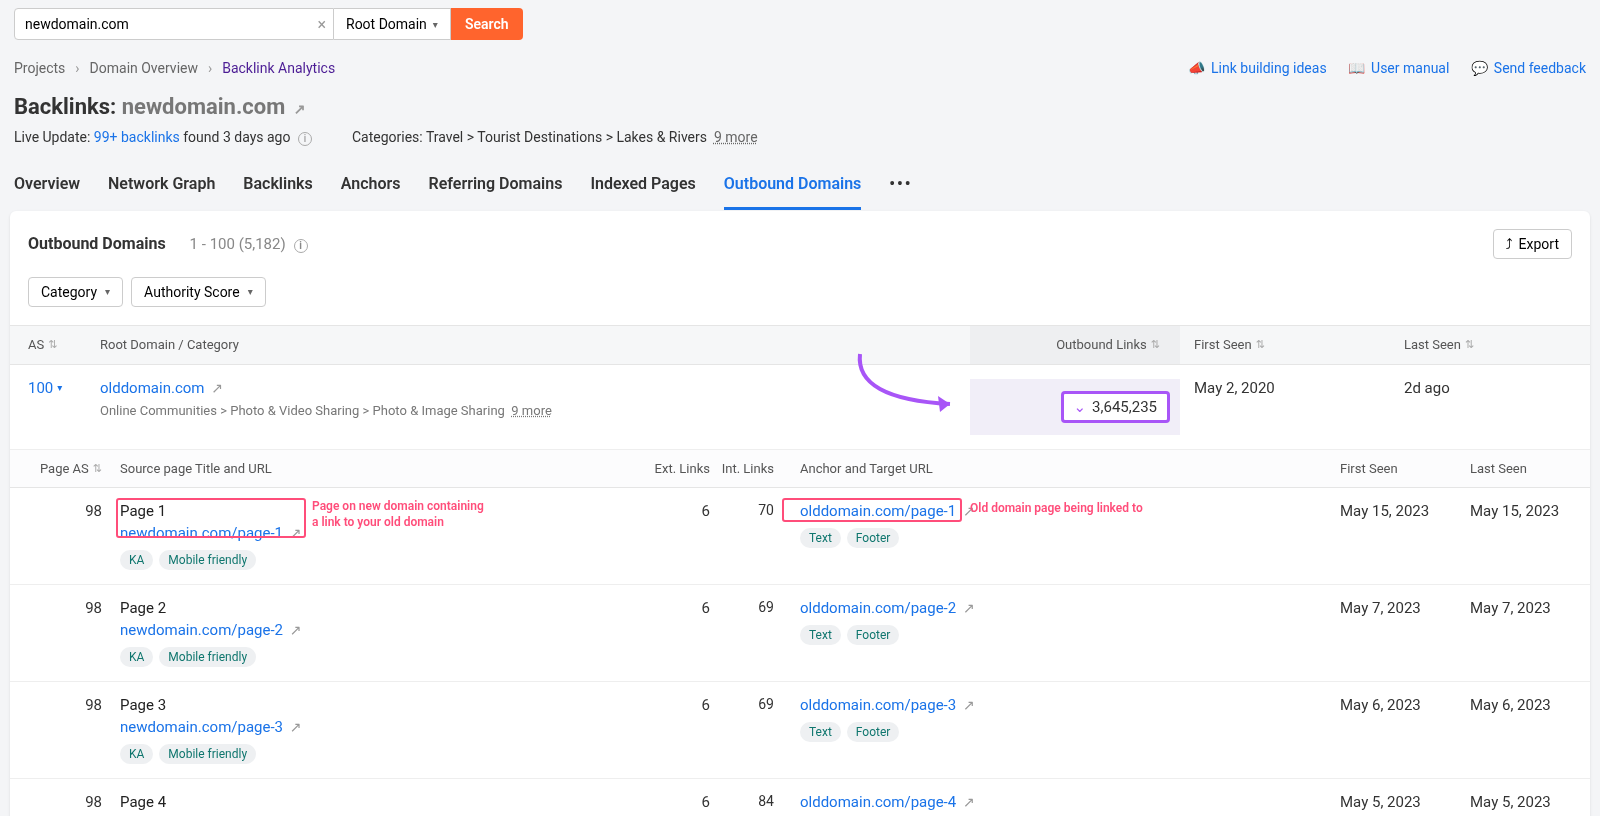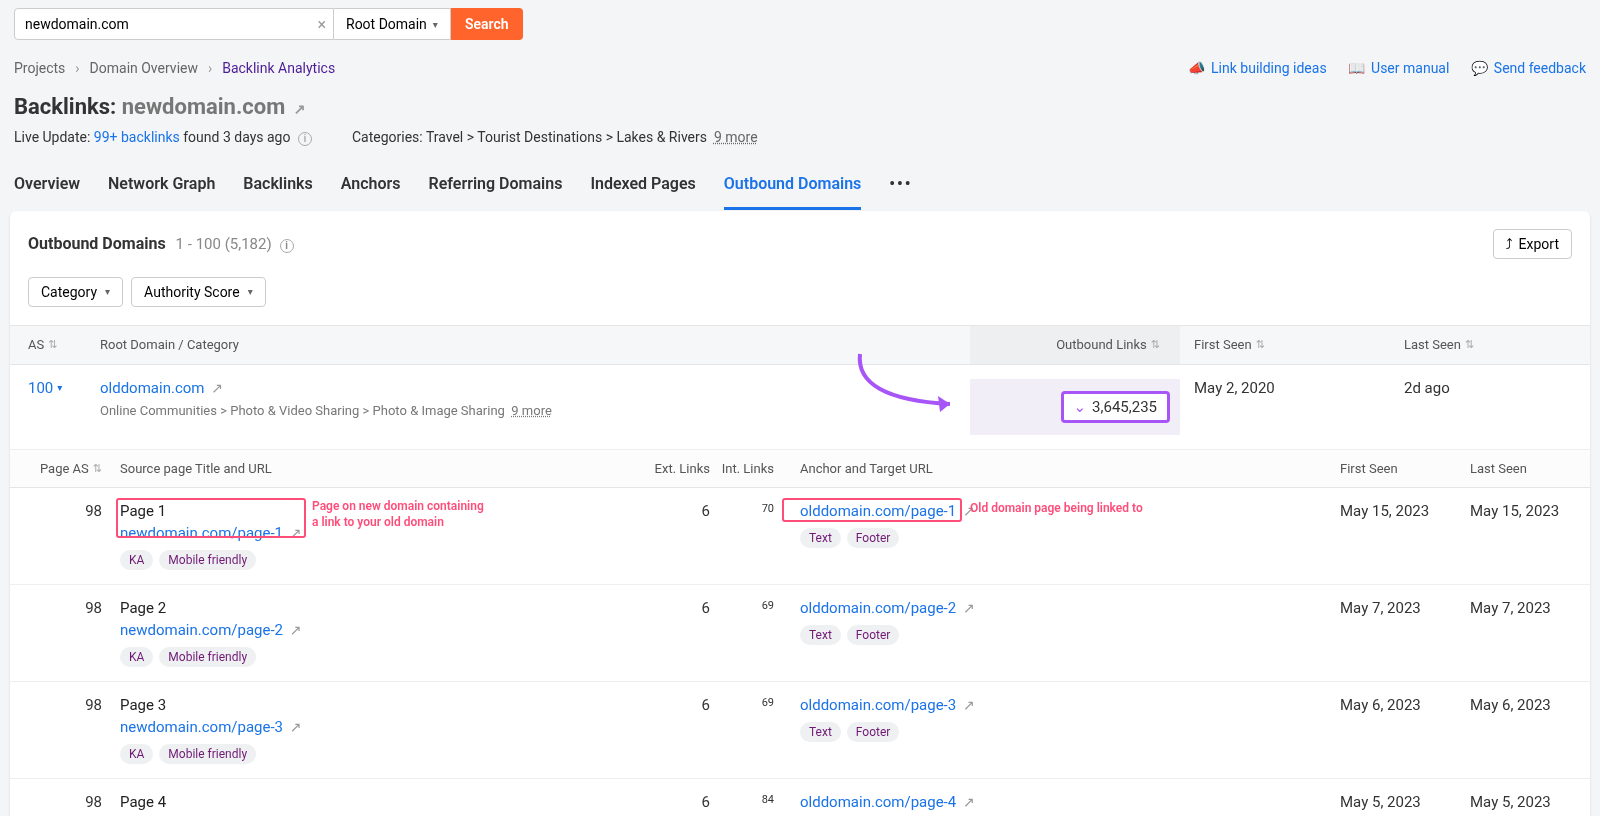--- a/index.html
+++ b/index.html
@@ -25,21 +25,21 @@
 .meta-row a{color:#1a73e8;text-decoration:none}
 .meta-row .more{color:#666;text-decoration:underline dotted}
 .info-i{display:inline-flex;width:14px;height:14px;border:1px solid #aaa;border-radius:50%;font-size:10px;align-items:center;justify-content:center;color:#888;margin-left:4px}
 .tabs{display:flex;gap:28px;margin-top:28px;border-bottom:1px solid transparent;padding-left:0}
 .tabs .tab{font-size:16px;font-weight:600;color:#333;padding-bottom:14px;cursor:pointer}
 .tabs .tab.active{color:#1a73e8;border-bottom:3px solid #1a73e8}
 .tabs .more-tabs{font-size:16px;font-weight:700;cursor:pointer;letter-spacing:2px}
 .panel{background:#fff;margin:0 10px 10px;border-radius:6px;box-shadow:0 1px 3px rgba(0,0,0,.1);padding:18px 0 0}
 .panel-head{display:flex;justify-content:space-between;align-items:center;padding:0 18px}
 .panel-title{font-size:16px;font-weight:700}
-.panel-title .count{color:#888;font-weight:400;margin-left:6px;font-size:15px}
+.panel-title .count{color:#888;font-weight:400;margin-left:20px;font-size:15px}
 .export-btn{border:1px solid #ccc;background:#fff;border-radius:4px;padding:6px 12px;font-size:14px;display:flex;align-items:center;gap:6px;cursor:pointer}
 .filters{display:flex;gap:8px;margin:18px 18px 0}
 .filter-btn{border:1px solid #ccc;background:#fff;border-radius:4px;padding:6px 12px;font-size:14px;display:flex;align-items:center;gap:8px;cursor:pointer}
 .table-wrap{margin-top:18px}
 .thead1{display:flex;align-items:center;background:#f6f7f8;border-top:1px solid #e5e5e5;border-bottom:1px solid #e5e5e5;font-size:13px;color:#555;height:40px;position:relative}
 .thead1 .col-as{width:80px;padding-left:18px;display:flex;align-items:center;gap:4px}
 .thead1 .col-root{flex:1;padding-left:10px}
 .thead1 .col-out{width:210px;text-align:right;padding-right:20px;display:flex;justify-content:flex-end;align-items:center;gap:4px;background:#eeeff1;height:100%}
 .thead1 .col-fs{width:210px;padding-left:14px;display:flex;align-items:center;gap:4px}
 .thead1 .col-ls{width:200px;padding-left:14px;display:flex;align-items:center;gap:4px}
@@ -62,23 +62,23 @@
 .t2-int{width:80px;text-align:right;padding-right:16px}
 .t2-anchor{flex:1;padding-left:10px}
 .t2-fs{width:130px}
 .t2-ls{width:120px}
 .row2{display:flex;align-items:flex-start;padding:14px 0;border-bottom:1px solid #eee;position:relative}
 .r2-pas{width:100px;text-align:right;padding-right:8px;font-size:15px}
 .r2-src{width:530px;padding-left:10px}
 .r2-src .title{font-size:15px;color:#222}
 .r2-src .url{color:#1a73e8;text-decoration:none;font-size:15px;display:inline-block;margin-top:4px}
 .badges{display:flex;gap:6px;margin-top:8px}
-.badge{background:#eef0f2;color:#701a75;font-size:12px;padding:3px 9px;border-radius:10px}
+.badge{background:#eef0f2;color:#0f766e;font-size:12px;padding:3px 9px;border-radius:10px}
 .r2-ext{width:70px;text-align:right;font-size:15px}
-.r2-int{width:80px;text-align:right;padding-right:16px;font-size:11px}
+.r2-int{width:80px;text-align:right;padding-right:16px;font-size:14px}
 .r2-anchor{flex:1;padding-left:10px}
 .r2-anchor .url{color:#1a73e8;text-decoration:none;font-size:15px}
 .r2-fs{width:130px;font-size:15px}
 .r2-ls{width:120px;font-size:15px}
 .annot-box{position:absolute;border:2px solid #ff4d7a;border-radius:3px;pointer-events:none}
 .annot-text{position:absolute;color:#ff4d7a;font-size:12px;font-weight:600;line-height:1.35;pointer-events:none}
 .caret{font-size:10px;color:#666}
 svg{display:block}
 </style>
 </head>

